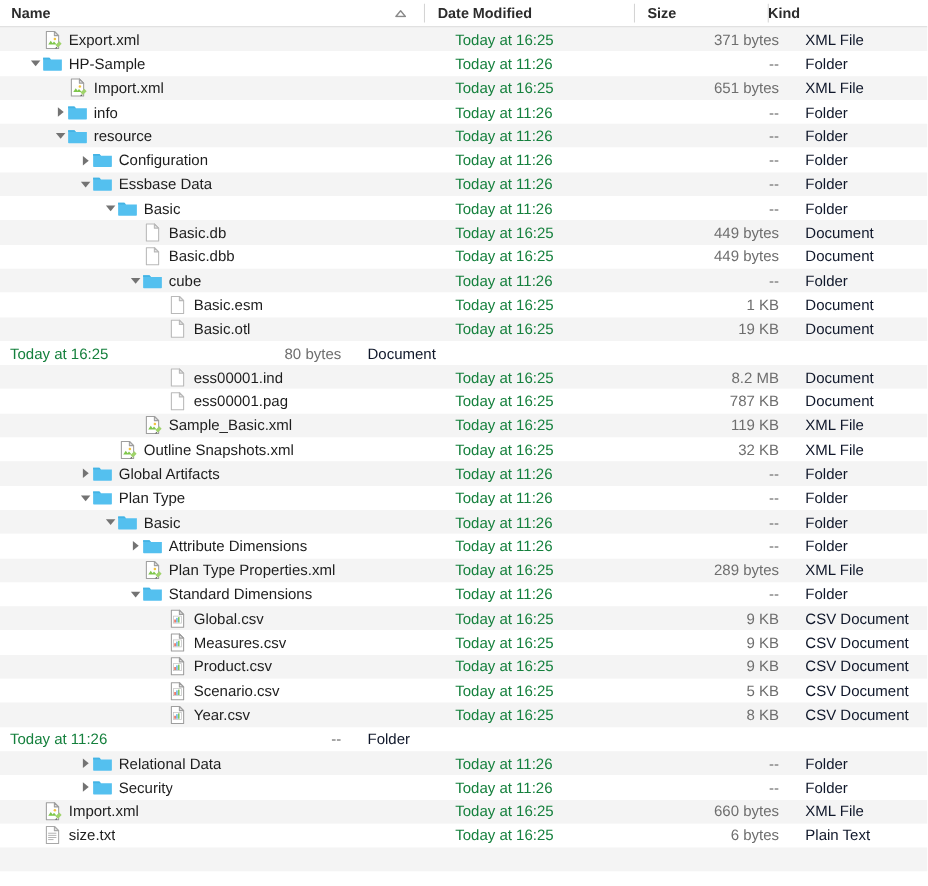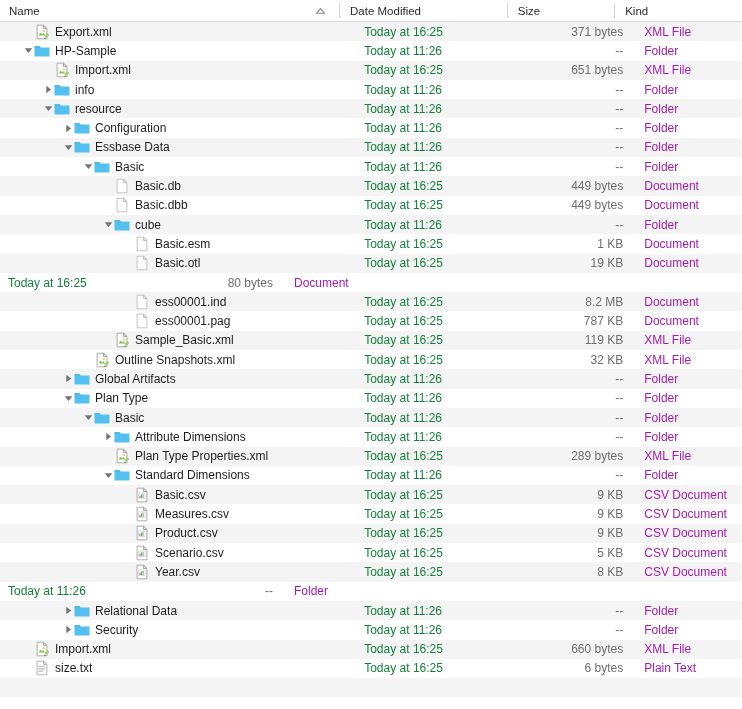--- a/index.html
+++ b/index.html
@@ -36,34 +36,35 @@
     color: #2c2c2c;
   }
   .col-head {
     position: relative;
     display: flex;
     align-items: center;
     height: 21px;
     box-sizing: border-box;
     white-space: nowrap;
     overflow: hidden;
+    font-weight: bold;
   }
   .col-head.divider::before {
     content: "";
     position: absolute;
     left: 0;
     top: 3px;
     bottom: 3px;
     width: 1px;
     background: #d4d4d4;
   }
   .col-head-name   { width: 348px; padding-left: 9px; }
   .col-head-date   { width: 172px; padding-left: 11px; }
   .col-head-size   { width: 110px; padding-left: 11px; align-items: center; }
-  .col-head-kind   { width: 131px; padding-left: 11px; }
+  .col-head-kind   { width: 131px; }
 
   .sort-indicator {
     position: absolute;
     right: 14px;
     top: 0;
     height: 21px;
     display: flex;
     align-items: center;
     color: #8a8a8a;
     font-size: 9px;
@@ -111,21 +112,21 @@
     box-sizing: border-box;
     text-align: right;
     color: #6e6e6e;
     white-space: nowrap;
     overflow: hidden;
   }
   .cell-kind {
     width: 112px;
     padding-left: 12px;
     box-sizing: border-box;
-    color: #a21caf;
+    color: #0f172a;
     white-space: nowrap;
     overflow: hidden;
   }
 
   
   .disclosure {
     width: 11px;
     height: 11px;
     flex: 0 0 11px;
     display: flex;
@@ -648,21 +649,21 @@
           <div class="icon">
             <svg width="16" height="16" viewBox="0 0 16 16">
               <path d="M3.1 1.2 h6.4 l3.4 3.3 v10.3 h-9.8 z" fill="#ffffff" stroke="#9e9e9e" stroke-width="0.85" stroke-linejoin="round"></path>
               <path d="M9.5 1.2 v3.3 h3.4 z" fill="#e2e2e2" stroke="#9e9e9e" stroke-width="0.85" stroke-linejoin="round"></path>
               <rect x="4.7" y="5.9" width="6.4" height="5.6" fill="#ffffff" stroke="#c3c3c3" stroke-width="0.6"></rect>
               <rect x="5.5" y="8.6" width="1.1" height="2.4" fill="#e8513a"></rect>
               <rect x="7.0" y="7.3" width="1.1" height="3.7" fill="#5aa9e0"></rect>
               <rect x="8.5" y="6.7" width="1.1" height="4.3" fill="#6fc04a"></rect>
             </svg>
           </div>
-          <span class="name-label">Basic.csv</span>
+          <span class="name-label">Global.csv</span>
         </div>
         <div class="cell-date">Today at 16:25</div>
         <div class="cell-size">9 KB</div>
         <div class="cell-kind">CSV Document</div>
       </div>
       <div class="row">
         <div class="cell-name">
           <div class="indent" style="width: 107px;"></div>
           <div class="disclosure empty"></div>
           <div class="icon">

